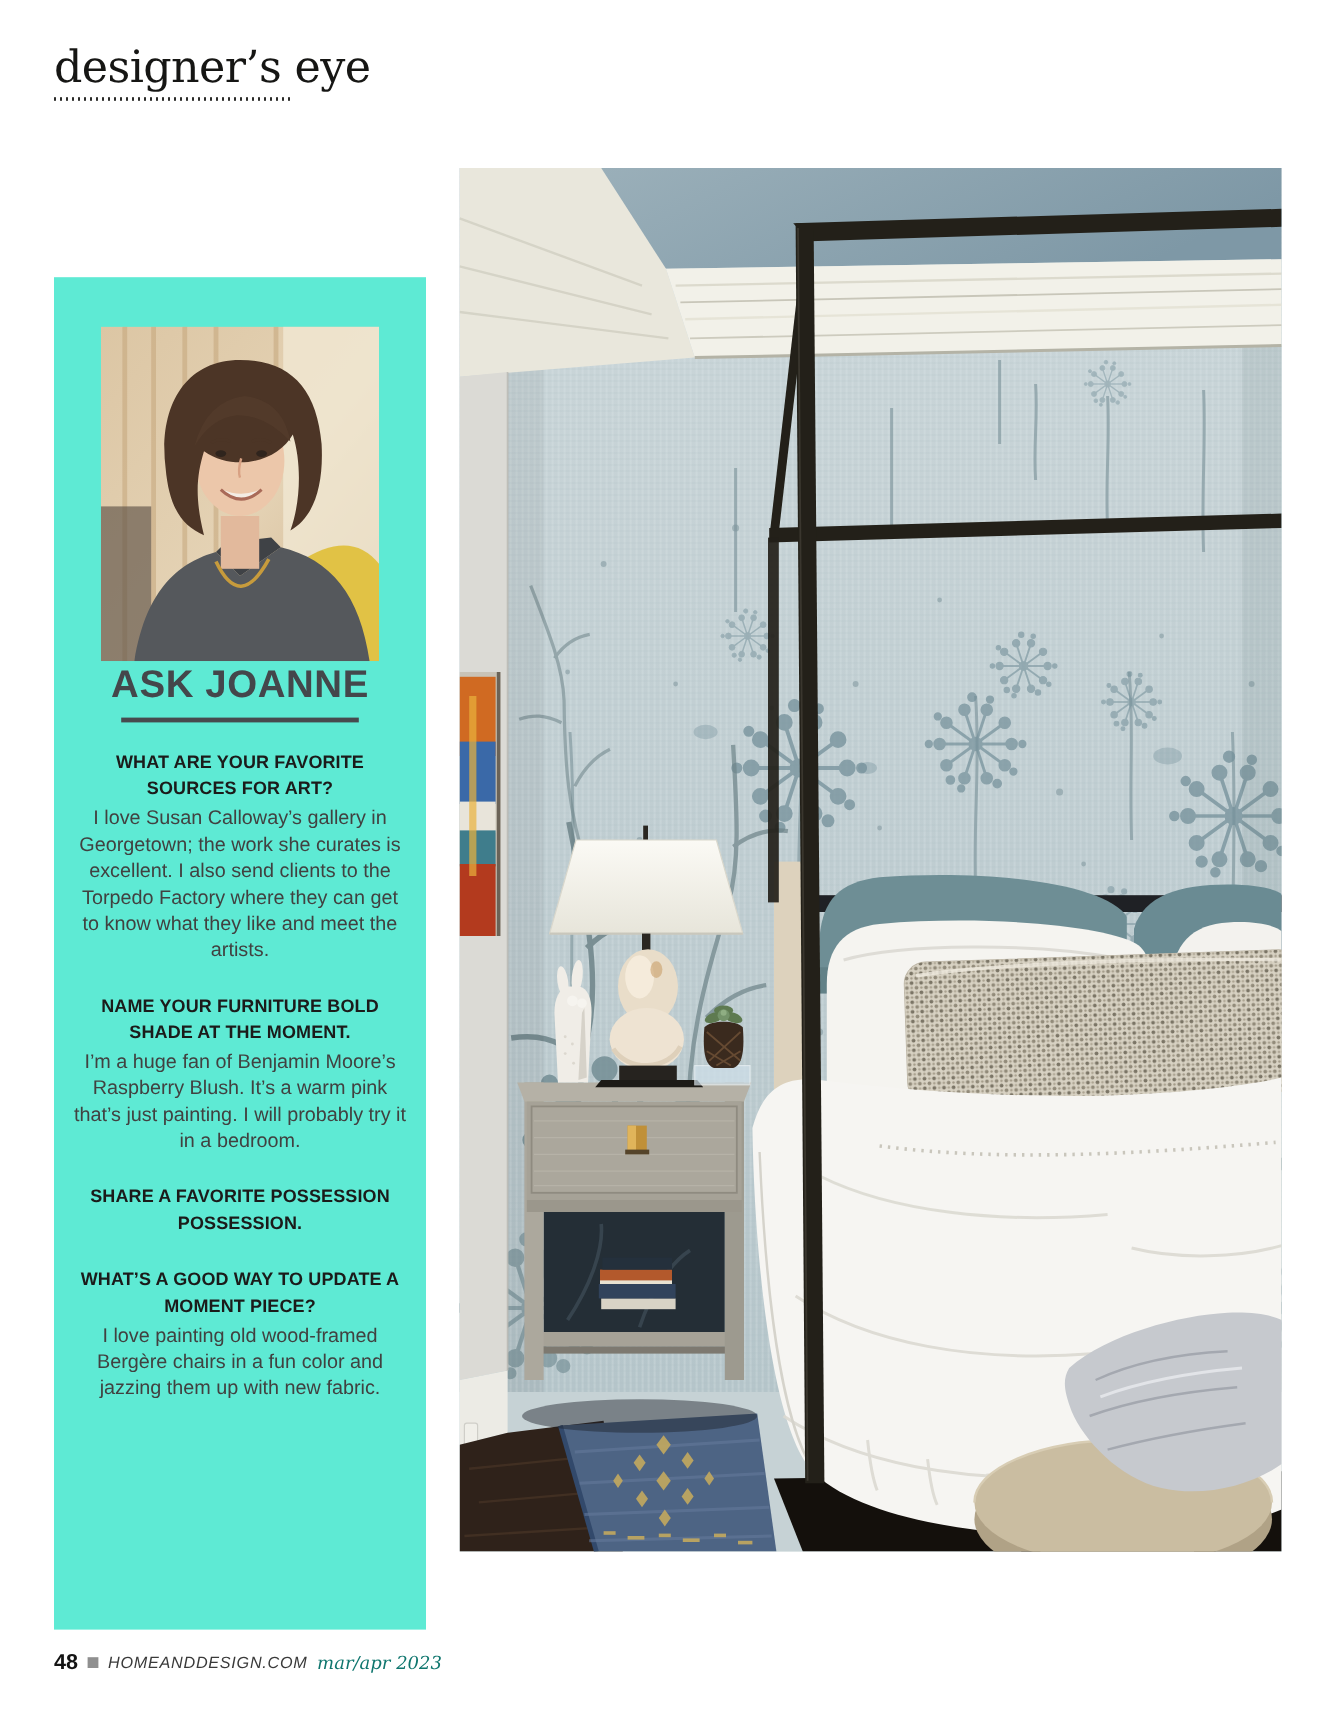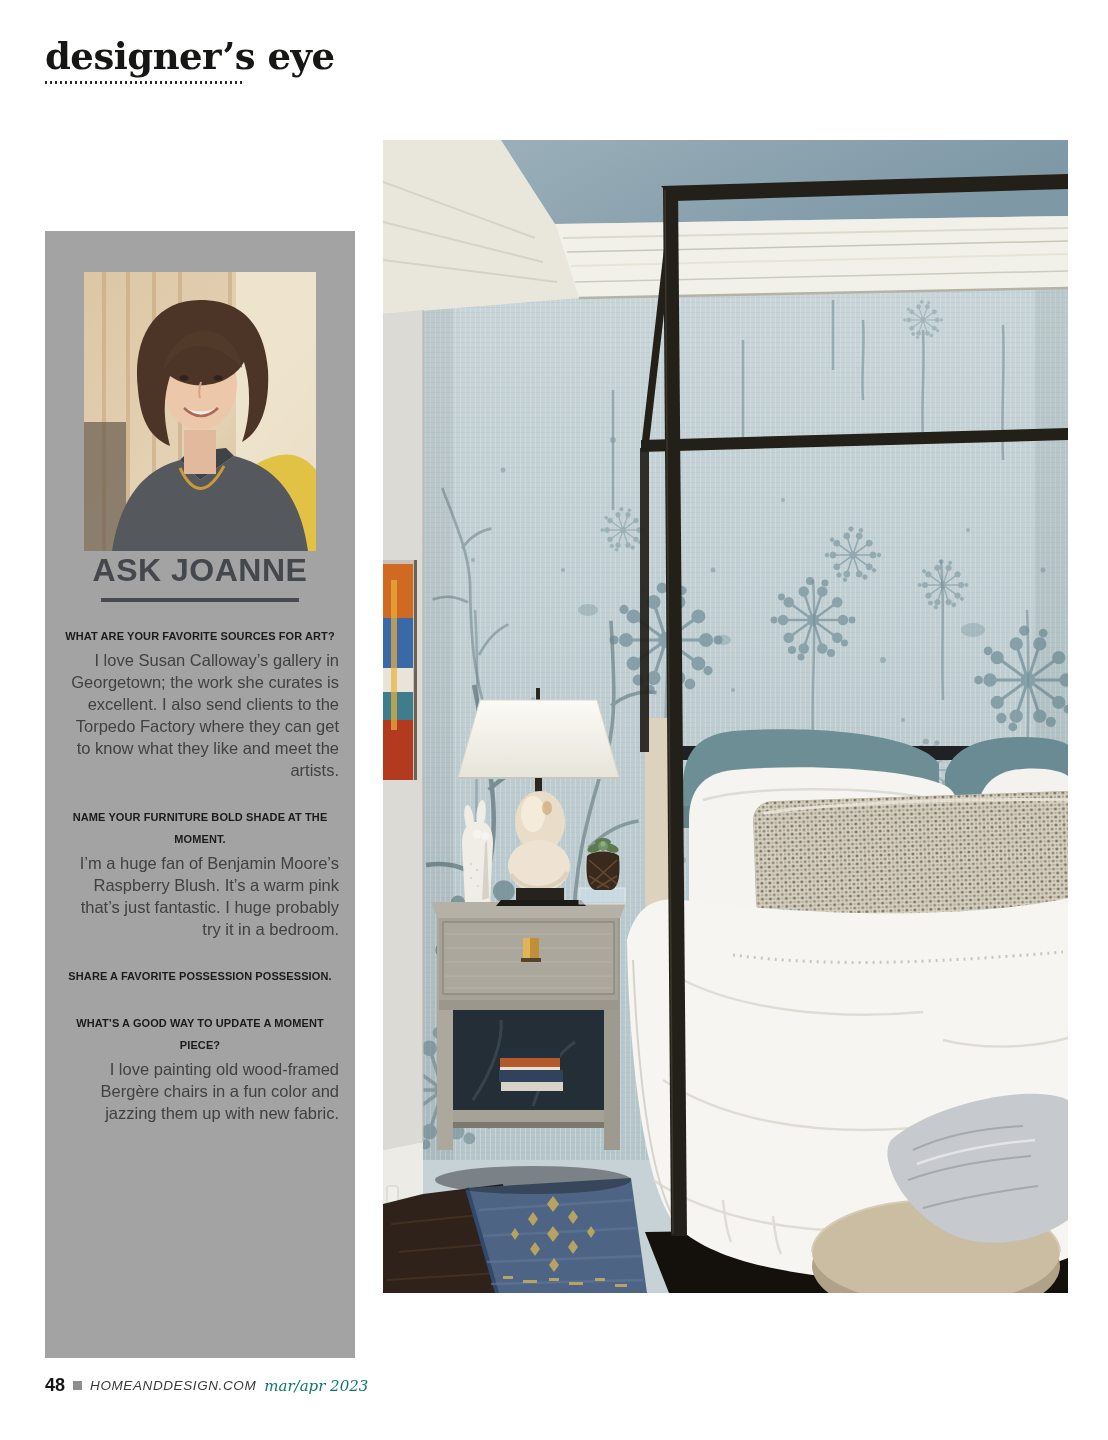--- a/index.html
+++ b/index.html
@@ -1,33 +1,33 @@
 <!DOCTYPE html>
 <html><head>
 <meta charset="utf-8">
 <style>
   html,body{margin:0;padding:0;background:#ffffff;}
   #page{position:relative;width:1108px;height:1440px;background:#ffffff;overflow:hidden;
         font-family:"Liberation Sans",sans-serif;color:#1d1d1b;}
   
   .masthead{position:absolute;left:45px;top:36px;}
-  .masthead h1{margin:0;font-family:"DejaVu Serif",serif;font-weight:bold;font-size:37px;
+  .masthead h1{margin:0;font-family:"DejaVu Serif",serif;font-weight:normal;font-size:37px;
                line-height:1.1;letter-spacing:-0.5px;color:#161614;}
   .masthead-rule{width:197px;height:3px;margin-top:4px;
        background:repeating-linear-gradient(to right,#2a2a28 0 2px,transparent 2px 5px);}
   
-  .sidebar{position:absolute;left:45px;top:231px;width:310px;height:1127px;background:#a3a3a3;}
+  .sidebar{position:absolute;left:45px;top:231px;width:310px;height:1127px;background:#5eead4;}
   .portrait{position:absolute;left:39px;top:41px;width:232px;height:279px;overflow:hidden;}
   .sb-title{position:absolute;top:321px;left:0;right:0;text-align:center;}
   .sb-title h2{margin:0;font-size:32px;font-weight:bold;letter-spacing:0.5px;color:#44474b;}
   .sb-title-rule{width:198px;height:4px;background:#474a4e;margin:9px auto 0;}
   .qa-wrap{position:absolute;top:394px;left:0;right:0;padding:0 16px;text-align:center;}
   .qa{margin:0 0 25px;}
-  .qa .q{margin:0 0 2px;font-size:11px;line-height:22px;font-weight:bold;color:#1b1b1a;letter-spacing:0.1px;}
-  .qa .a{margin:0;font-size:16.5px;line-height:22px;color:#414140;text-align:right;}
+  .qa .q{margin:0 0 2px;font-size:15px;line-height:22px;font-weight:bold;color:#1b1b1a;letter-spacing:0.1px;}
+  .qa .a{margin:0;font-size:16.5px;line-height:22px;color:#414140;}
   
   .photo{position:absolute;left:383px;top:140px;width:685px;height:1153px;background:#c6d2d5;}
   .photo svg{display:block;}
   .caption{position:absolute;left:383px;top:1302px;width:614px;font-size:16px;line-height:21px;color:#1c1c1a;}
   
   .footer{position:absolute;left:45px;top:1375px;display:flex;align-items:center;gap:8px;}
   .footer .pageno{font-size:18px;font-weight:bold;color:#141414;}
   .footer .sq{width:9px;height:9px;background:#8f8f8f;display:inline-block;}
   .footer .site{font-size:13.5px;letter-spacing:0.6px;color:#3a3a3a;font-style:italic;}
   .footer .issue{font-family:"DejaVu Serif",serif;font-style:italic;font-size:15px;color:#0f766e;}
@@ -87,21 +87,21 @@
       <h2>ASK JOANNE</h2>
       <div class="sb-title-rule"></div>
     </div>
     <div class="qa-wrap">
       <div class="qa">
         <p class="q">WHAT ARE YOUR FAVORITE SOURCES FOR ART?</p>
         <p class="a">I love Susan Calloway’s gallery in Georgetown; the work she curates is excellent. I also send clients to the Torpedo Factory where they can get to know what they like and meet the artists.</p>
       </div>
       <div class="qa">
         <p class="q">NAME YOUR FURNITURE BOLD SHADE AT THE MOMENT.</p>
-        <p class="a">I’m a huge fan of Benjamin Moore’s Raspberry Blush. It’s a warm pink that’s just fantastic. I huge probably try it in a bedroom.</p>
+        <p class="a">I’m a huge fan of Benjamin Moore’s Raspberry Blush. It’s a warm pink that’s just painting. I will probably try it in a bedroom.</p>
       </div>
       <div class="qa">
         <p class="q">SHARE A FAVORITE POSSESSION POSSESSION.</p>
       </div>
       <div class="qa">
         <p class="q">WHAT’S A GOOD WAY TO UPDATE A MOMENT PIECE?</p>
         <p class="a">I love painting old wood-framed Bergère chairs in a fun color and jazzing them up with new fabric.</p>
       </div>
     </div>
   </div>

